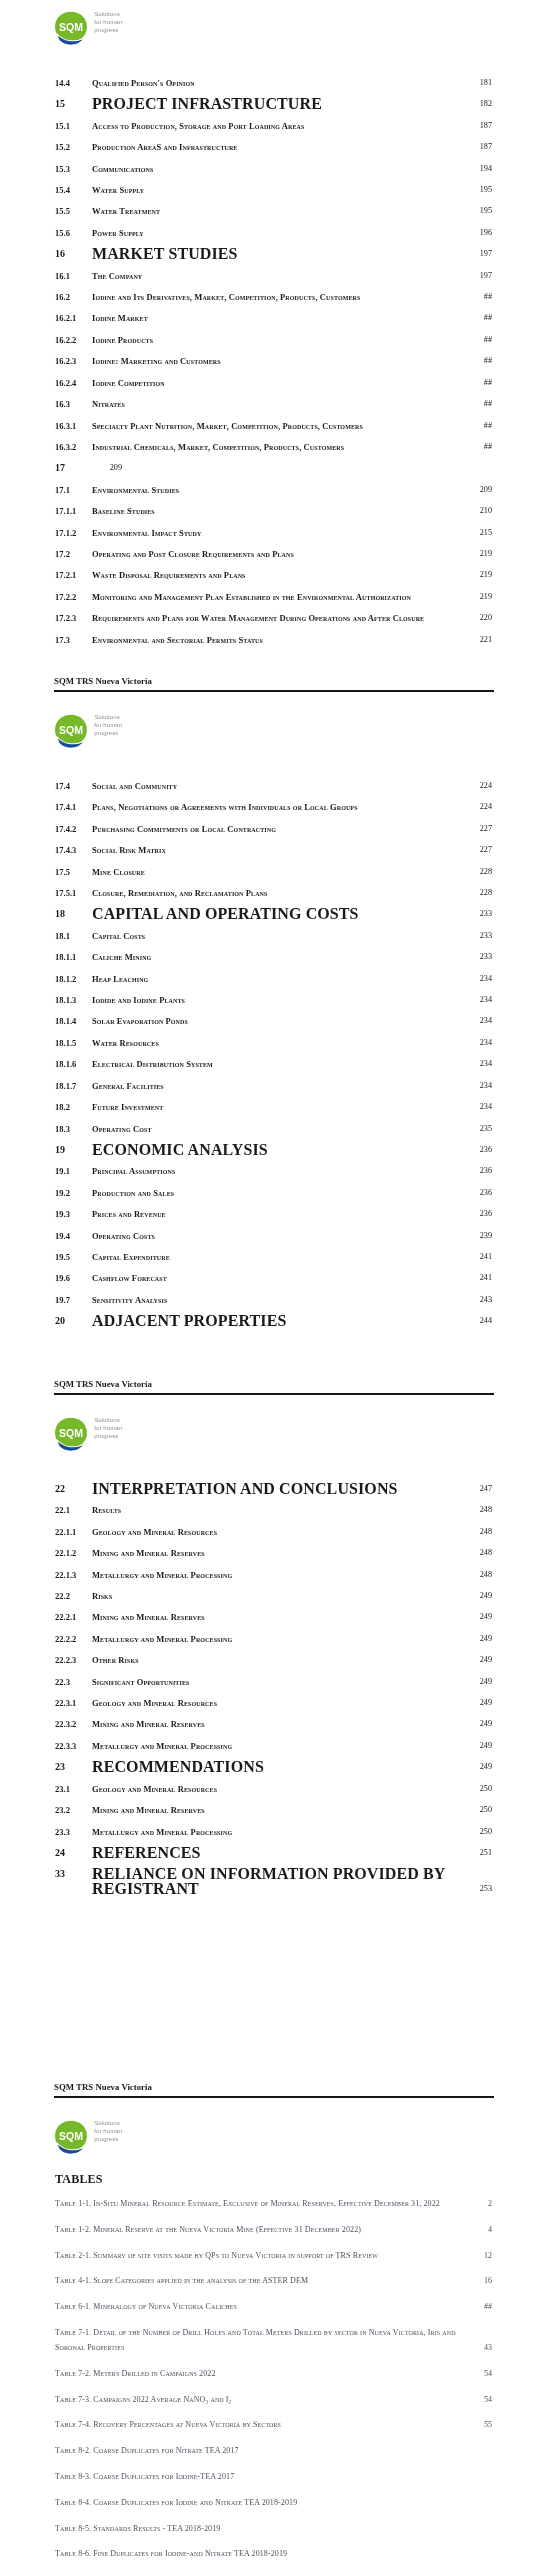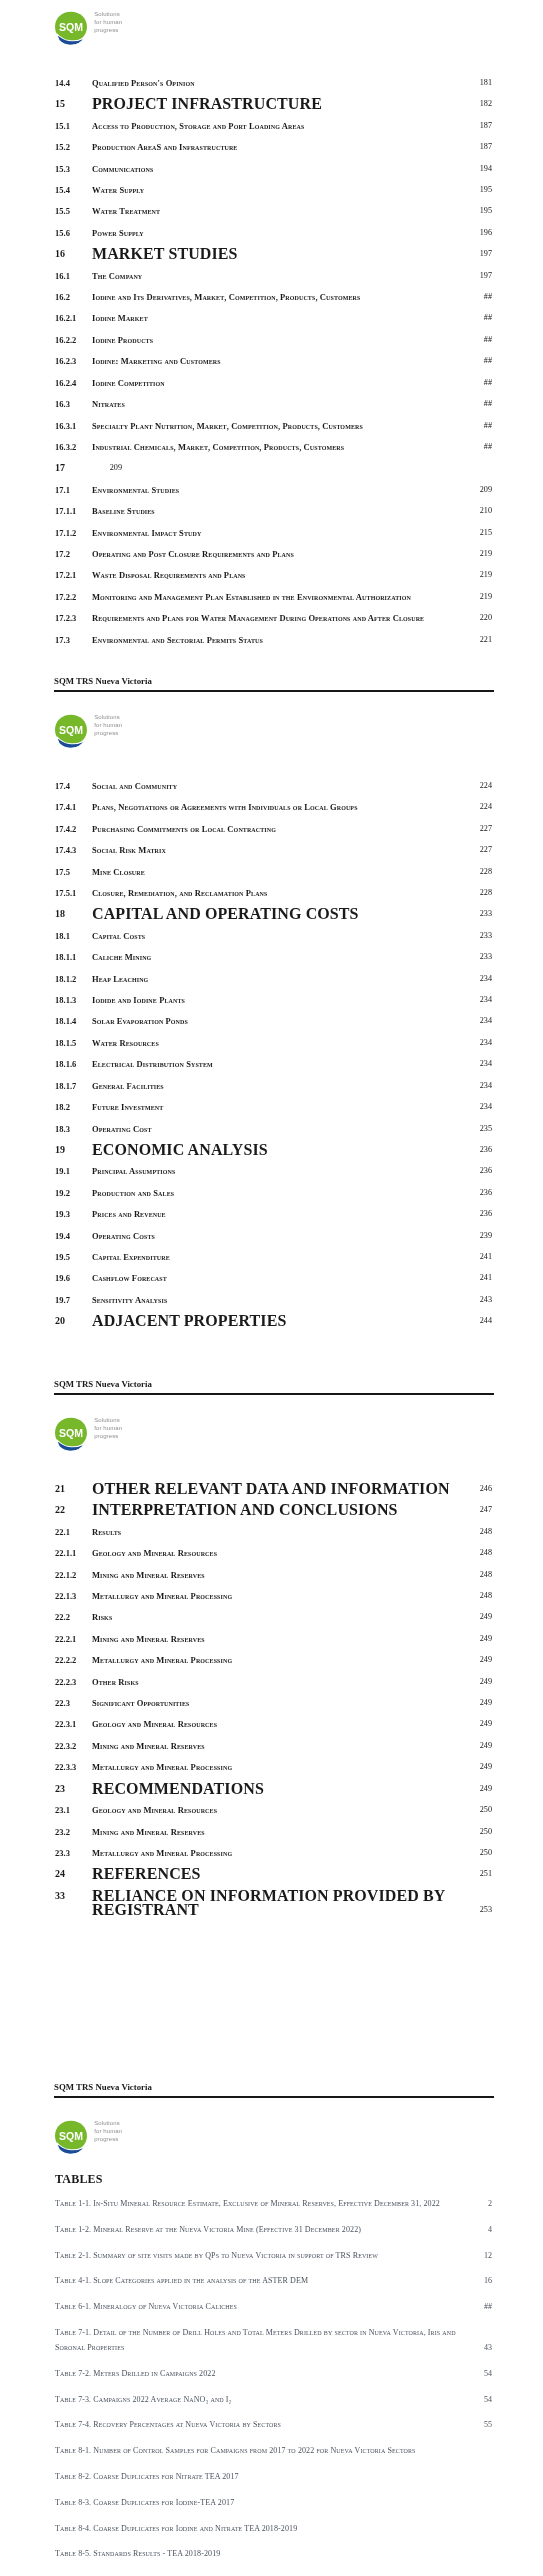--- a/index.html
+++ b/index.html
@@ -345,25 +345,20 @@
       <path d="M50,2 C77,2 97,21 97,47 C97,72 76,91 49,91 C23,91 3,72 3,46 C3,20 23,2 50,2 Z" fill="#76B82A"></path>
       <path d="M10,68 C28,88 58,94 90,79 C73,104 35,107 15,86 C12,81 10,73 10,68 Z" fill="#1A4C96" stroke="#ffffff" stroke-width="3"></path>
       <text x="50" y="58" text-anchor="middle" font-family="Liberation Sans, sans-serif" font-weight="bold" font-size="31" fill="#ffffff">SQM</text>
     </svg>
     <div class="tagline">Solutions
 for human
 progress</div>
   </div>
   <div class="rows">
       <div class="row l0">
-        <span class="num">21</span>
-        <span class="title">OTHER RELEVANT DATA AND INFORMATION</span>
-        <span class="pg">246</span>
-      </div>
-      <div class="row l0">
         <span class="num">22</span>
         <span class="title">INTERPRETATION AND CONCLUSIONS</span>
         <span class="pg">247</span>
       </div>
       <div class="row l1">
         <span class="num">22.1</span>
         <span class="title">Results</span>
         <span class="pg">248</span>
       </div>
       <div class="row l2">
@@ -501,24 +496,20 @@
       </div>
       <div class="trow">
         <span class="title">Table 7-3. Campaigns 2022 Average NaNO₃ and I₂</span>
         <span class="pg">54</span>
       </div>
       <div class="trow">
         <span class="title">Table 7-4. Recovery Percentages at Nueva Victoria by Sectors</span>
         <span class="pg">55</span>
       </div>
       <div class="trow">
-        <span class="title">Table 8-1. Number of Control Samples for Campaigns from 2017 to 2022 for Nueva Victoria Sectors</span>
-        <span class="pg"></span>
-      </div>
-      <div class="trow">
         <span class="title">Table 8-2. Coarse Duplicates for Nitrate TEA 2017</span>
         <span class="pg"></span>
       </div>
       <div class="trow">
         <span class="title">Table 8-3. Coarse Duplicates for Iodine-TEA 2017</span>
         <span class="pg"></span>
       </div>
       <div class="trow">
         <span class="title">Table 8-4. Coarse Duplicates for Iodine and Nitrate TEA 2018-2019</span>
         <span class="pg"></span>

